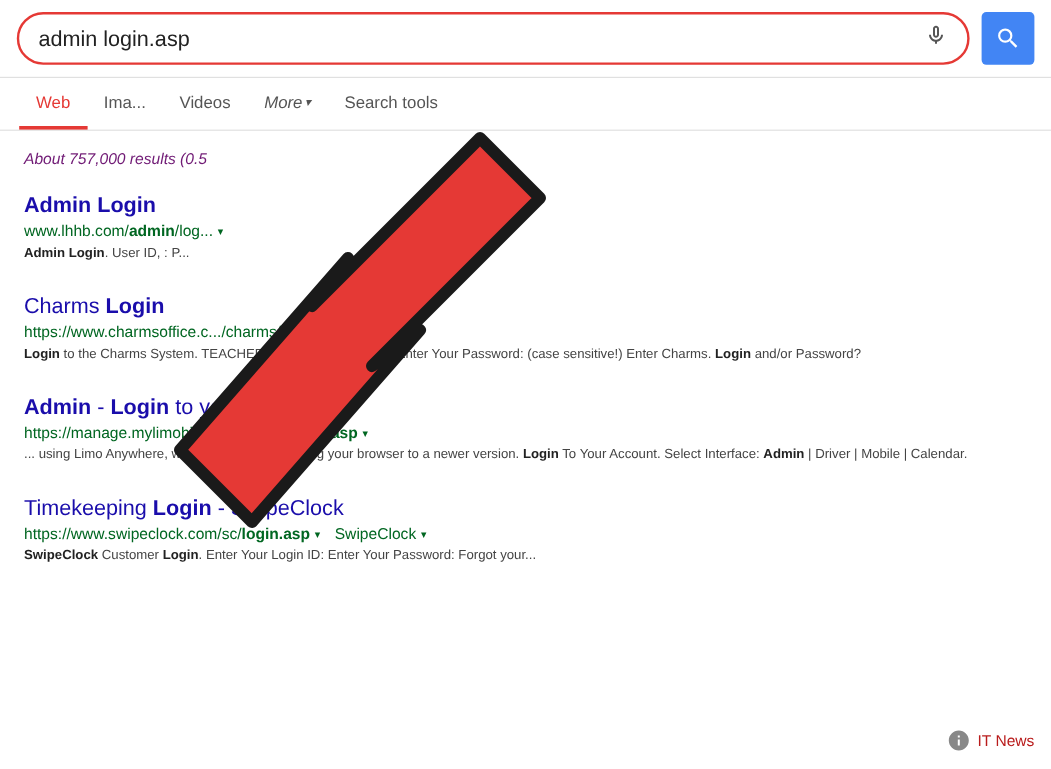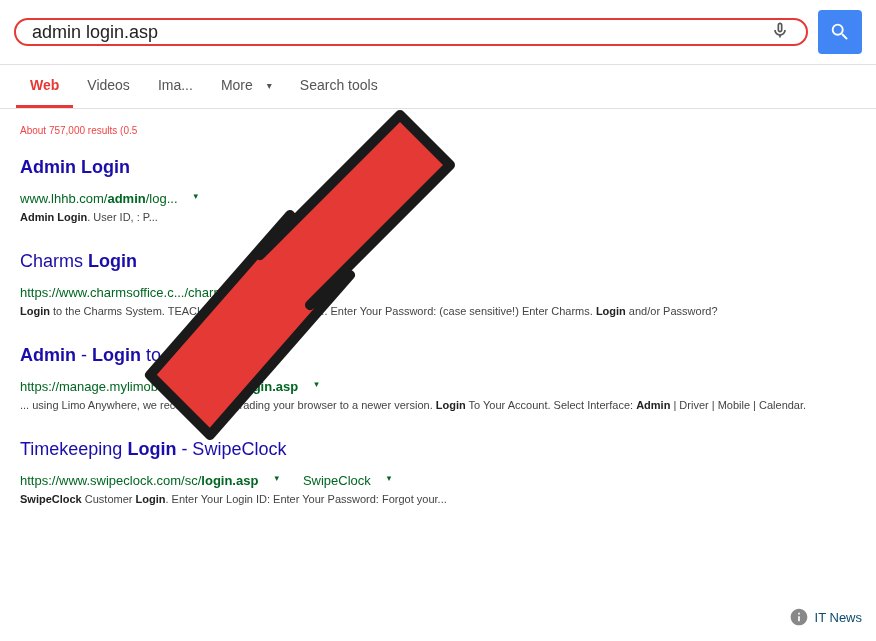--- a/index.html
+++ b/index.html
@@ -14,21 +14,21 @@
       background: #fff;
     }
     .search-input-wrapper {
       display: flex;
       align-items: center;
       flex: 1;
       border: 2px solid #e53935;
       border-radius: 24px;
       padding: 12px 16px;
       margin-right: 10px;
-      height: 28px;
+      height: 44px;
     }
     .search-input {
       border: none;
       outline: none;
       font-size: 18px;
       color: #222;
       flex: 1;
       background: transparent;
     }
     .mic-icon {
@@ -67,62 +67,65 @@
       font-size: 14px;
       color: #555;
       cursor: pointer;
       border-bottom: 3px solid transparent;
       text-decoration: none;
       white-space: nowrap;
     }
     .nav-tab.active {
       color: #e53935;
       border-bottom: 3px solid #e53935;
-      font-weight: 700;
+      font-weight: 400;
     }
     .nav-tab-more {
       display: flex;
       align-items: center;
-      gap: 14px;
+      gap: 2px;
+      font-style: italic;
     }
     .dropdown-arrow {
       font-size: 10px;
     }
 
     
     .results-area {
       padding: 10px 20px;
     }
     .results-count {
-      font-size: 10px;
-      color: #ef4444;
+      font-size: 13px;
+      color: #701a75;
       margin-bottom: 20px;
       padding-top: 6px;
+      font-style: italic;
     }
 
     
     .result-item {
       margin-bottom: 24px;
     }
     .result-title a {
       font-size: 18px;
       color: #1a0dab;
       text-decoration: none;
       line-height: 1.3;
     }
     .result-title a strong {
       font-weight: bold;
     }
     .result-url {
       font-size: 13px;
       color: #006621;
-      margin-top: 12px;
+      margin-top: 2px;
       margin-bottom: 3px;
       display: flex;
-      gap: 16px;
+      align-items: center;
+      gap: 4px;
     }
     .result-url .dropdown-arrow-green {
       color: #006621;
       font-size: 9px;
     }
     .result-snippet {
       font-size: 11px;
       color: #444;
       line-height: 1.5;
     }
@@ -143,21 +146,21 @@
     }
 
     
     .watermark {
       position: absolute;
       bottom: 14px;
       right: 14px;
       display: flex;
       align-items: center;
       gap: 6px;
-      color: #0c4a6e;
+      color: #b91c1c;
       font-size: 13px;
     }
     .watermark-icon {
       width: 20px;
       height: 20px;
     }
   </style>
 </head>
 <body>
 
@@ -173,22 +176,22 @@
   </div>
   <button class="search-btn">
     <svg xmlns="http://www.w3.org/2000/svg" viewBox="0 0 24 24">
       <path d="M15.5 14h-.79l-.28-.27A6.471 6.471 0 0 0 16 9.5 6.5 6.5 0 1 0 9.5 16c1.61 0 3.09-.59 4.23-1.57l.27.28v.79l5 4.99L20.49 19l-4.99-5zm-6 0C7.01 14 5 11.99 5 9.5S7.01 5 9.5 5 14 7.01 14 9.5 11.99 14 9.5 14z"></path>
     </svg>
   </button>
 </div>
 
 <nav class="nav-tabs">
   <a class="nav-tab active">Web</a>
+  <a class="nav-tab">Ima...</a>
   <a class="nav-tab">Videos</a>
-  <a class="nav-tab">Ima...</a>
   <a class="nav-tab nav-tab-more">
     <span>More</span>
     <span class="dropdown-arrow">▾</span>
   </a>
   <a class="nav-tab">Search tools</a>
 </nav>
 
 <div class="results-area">
   <div class="results-count">About 757,000 results (0.5</div>
 

